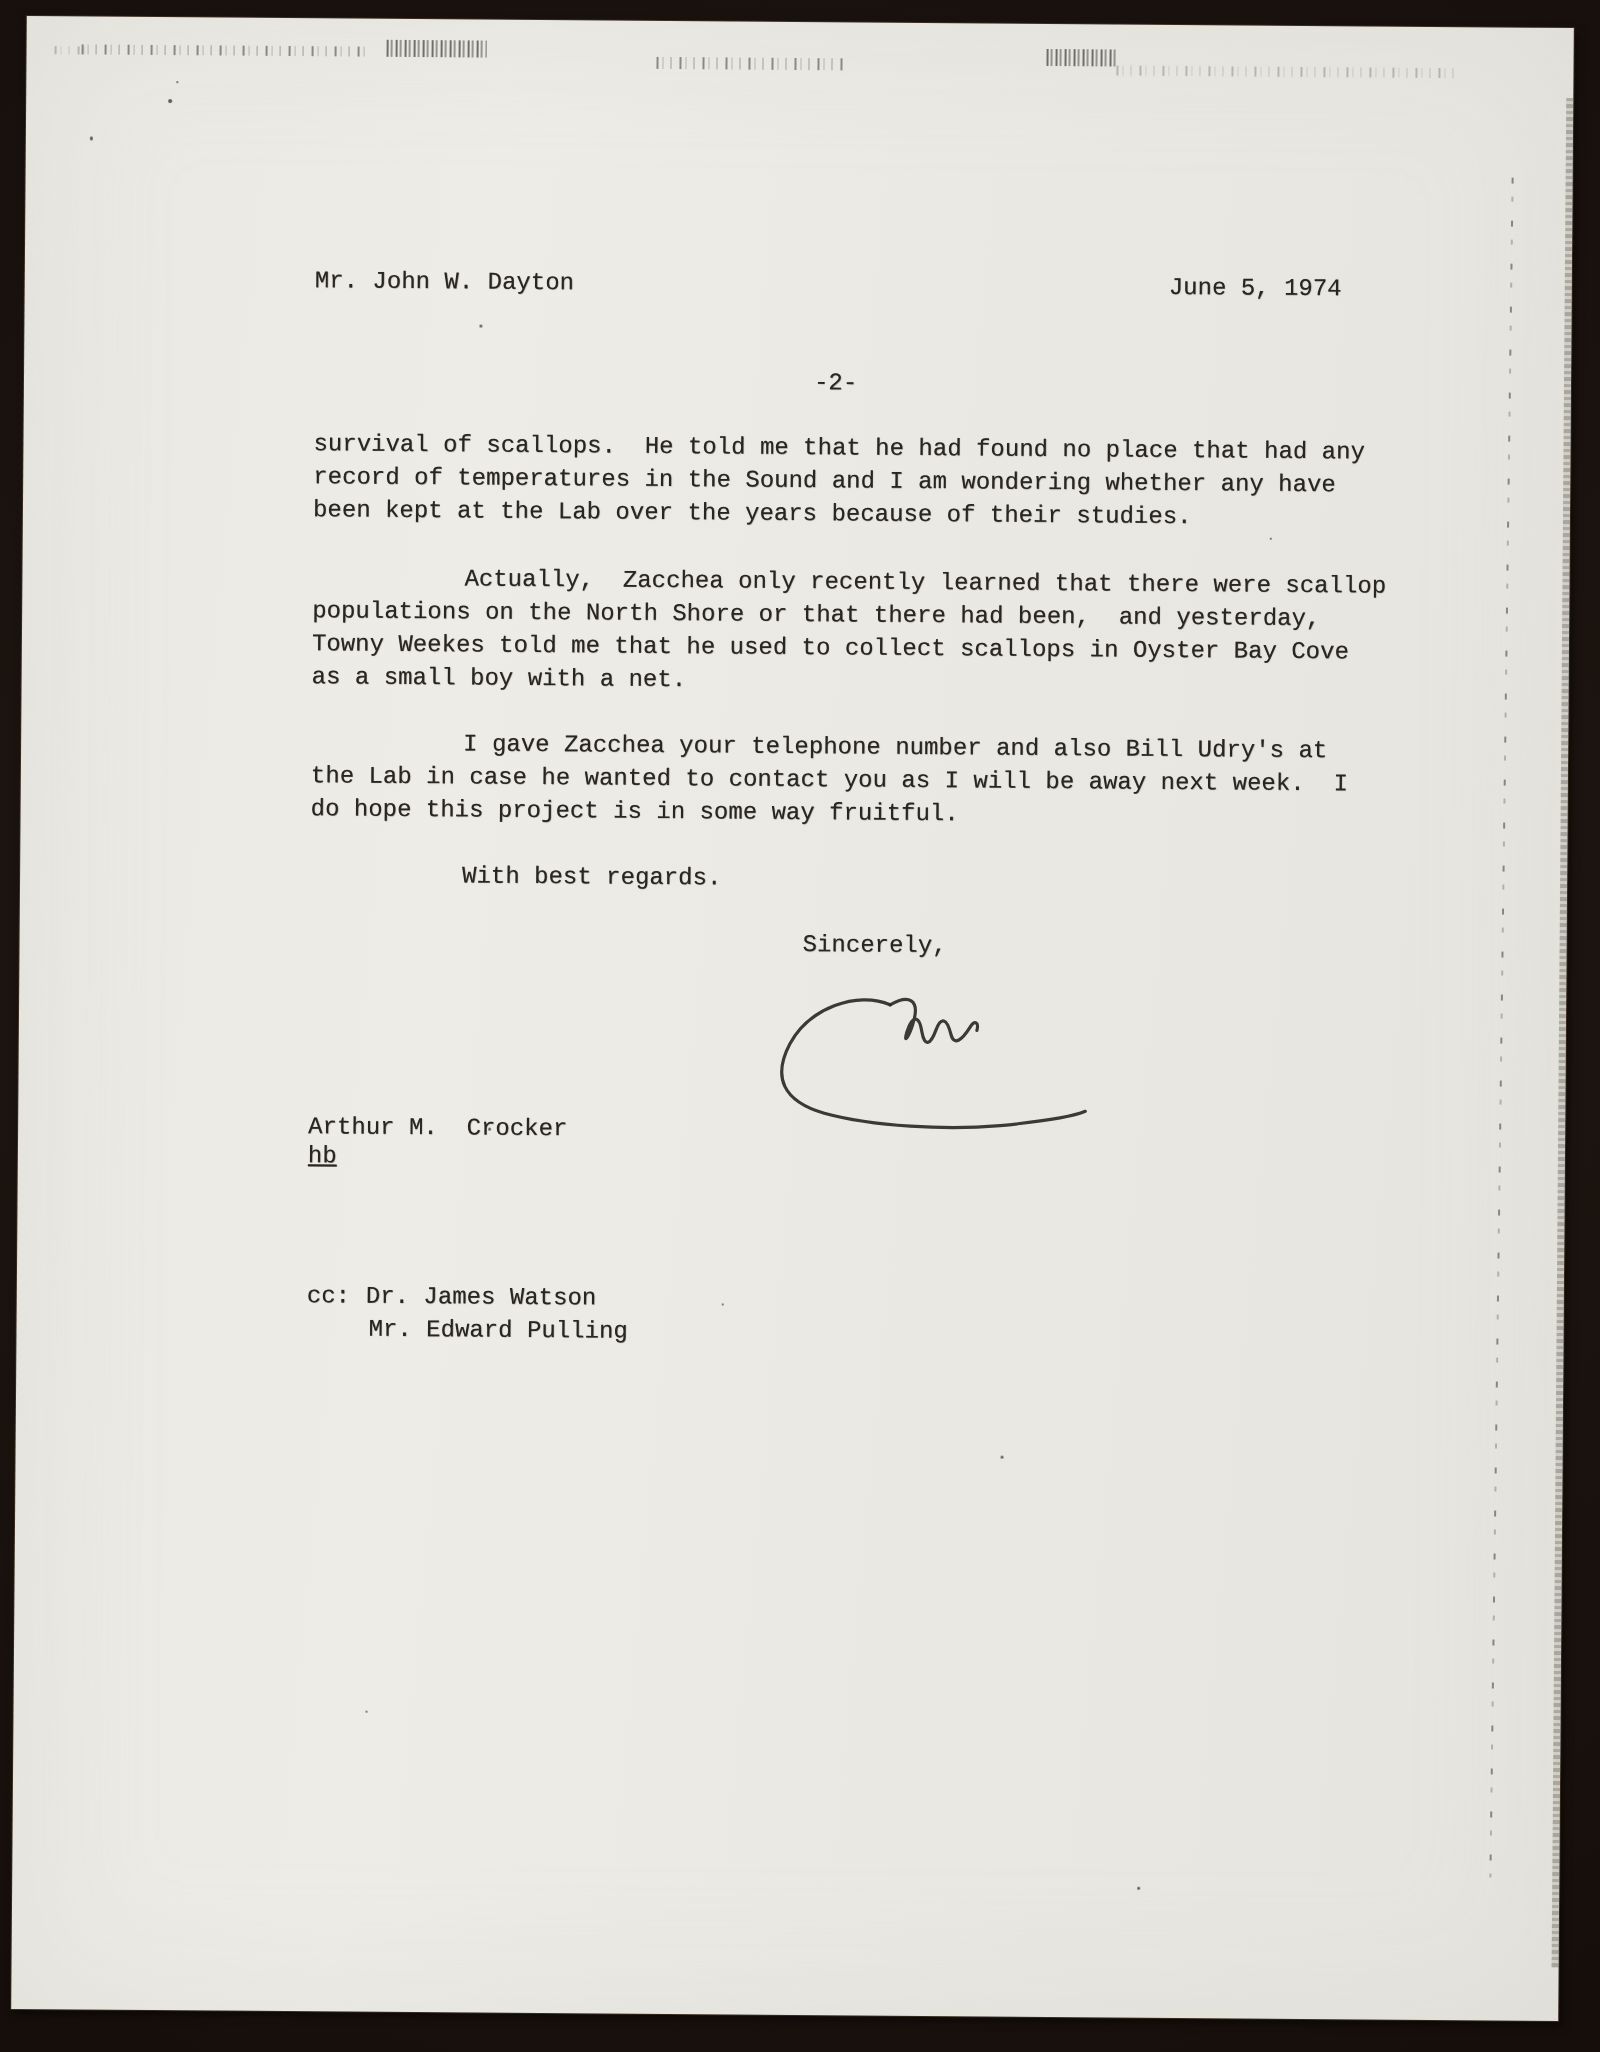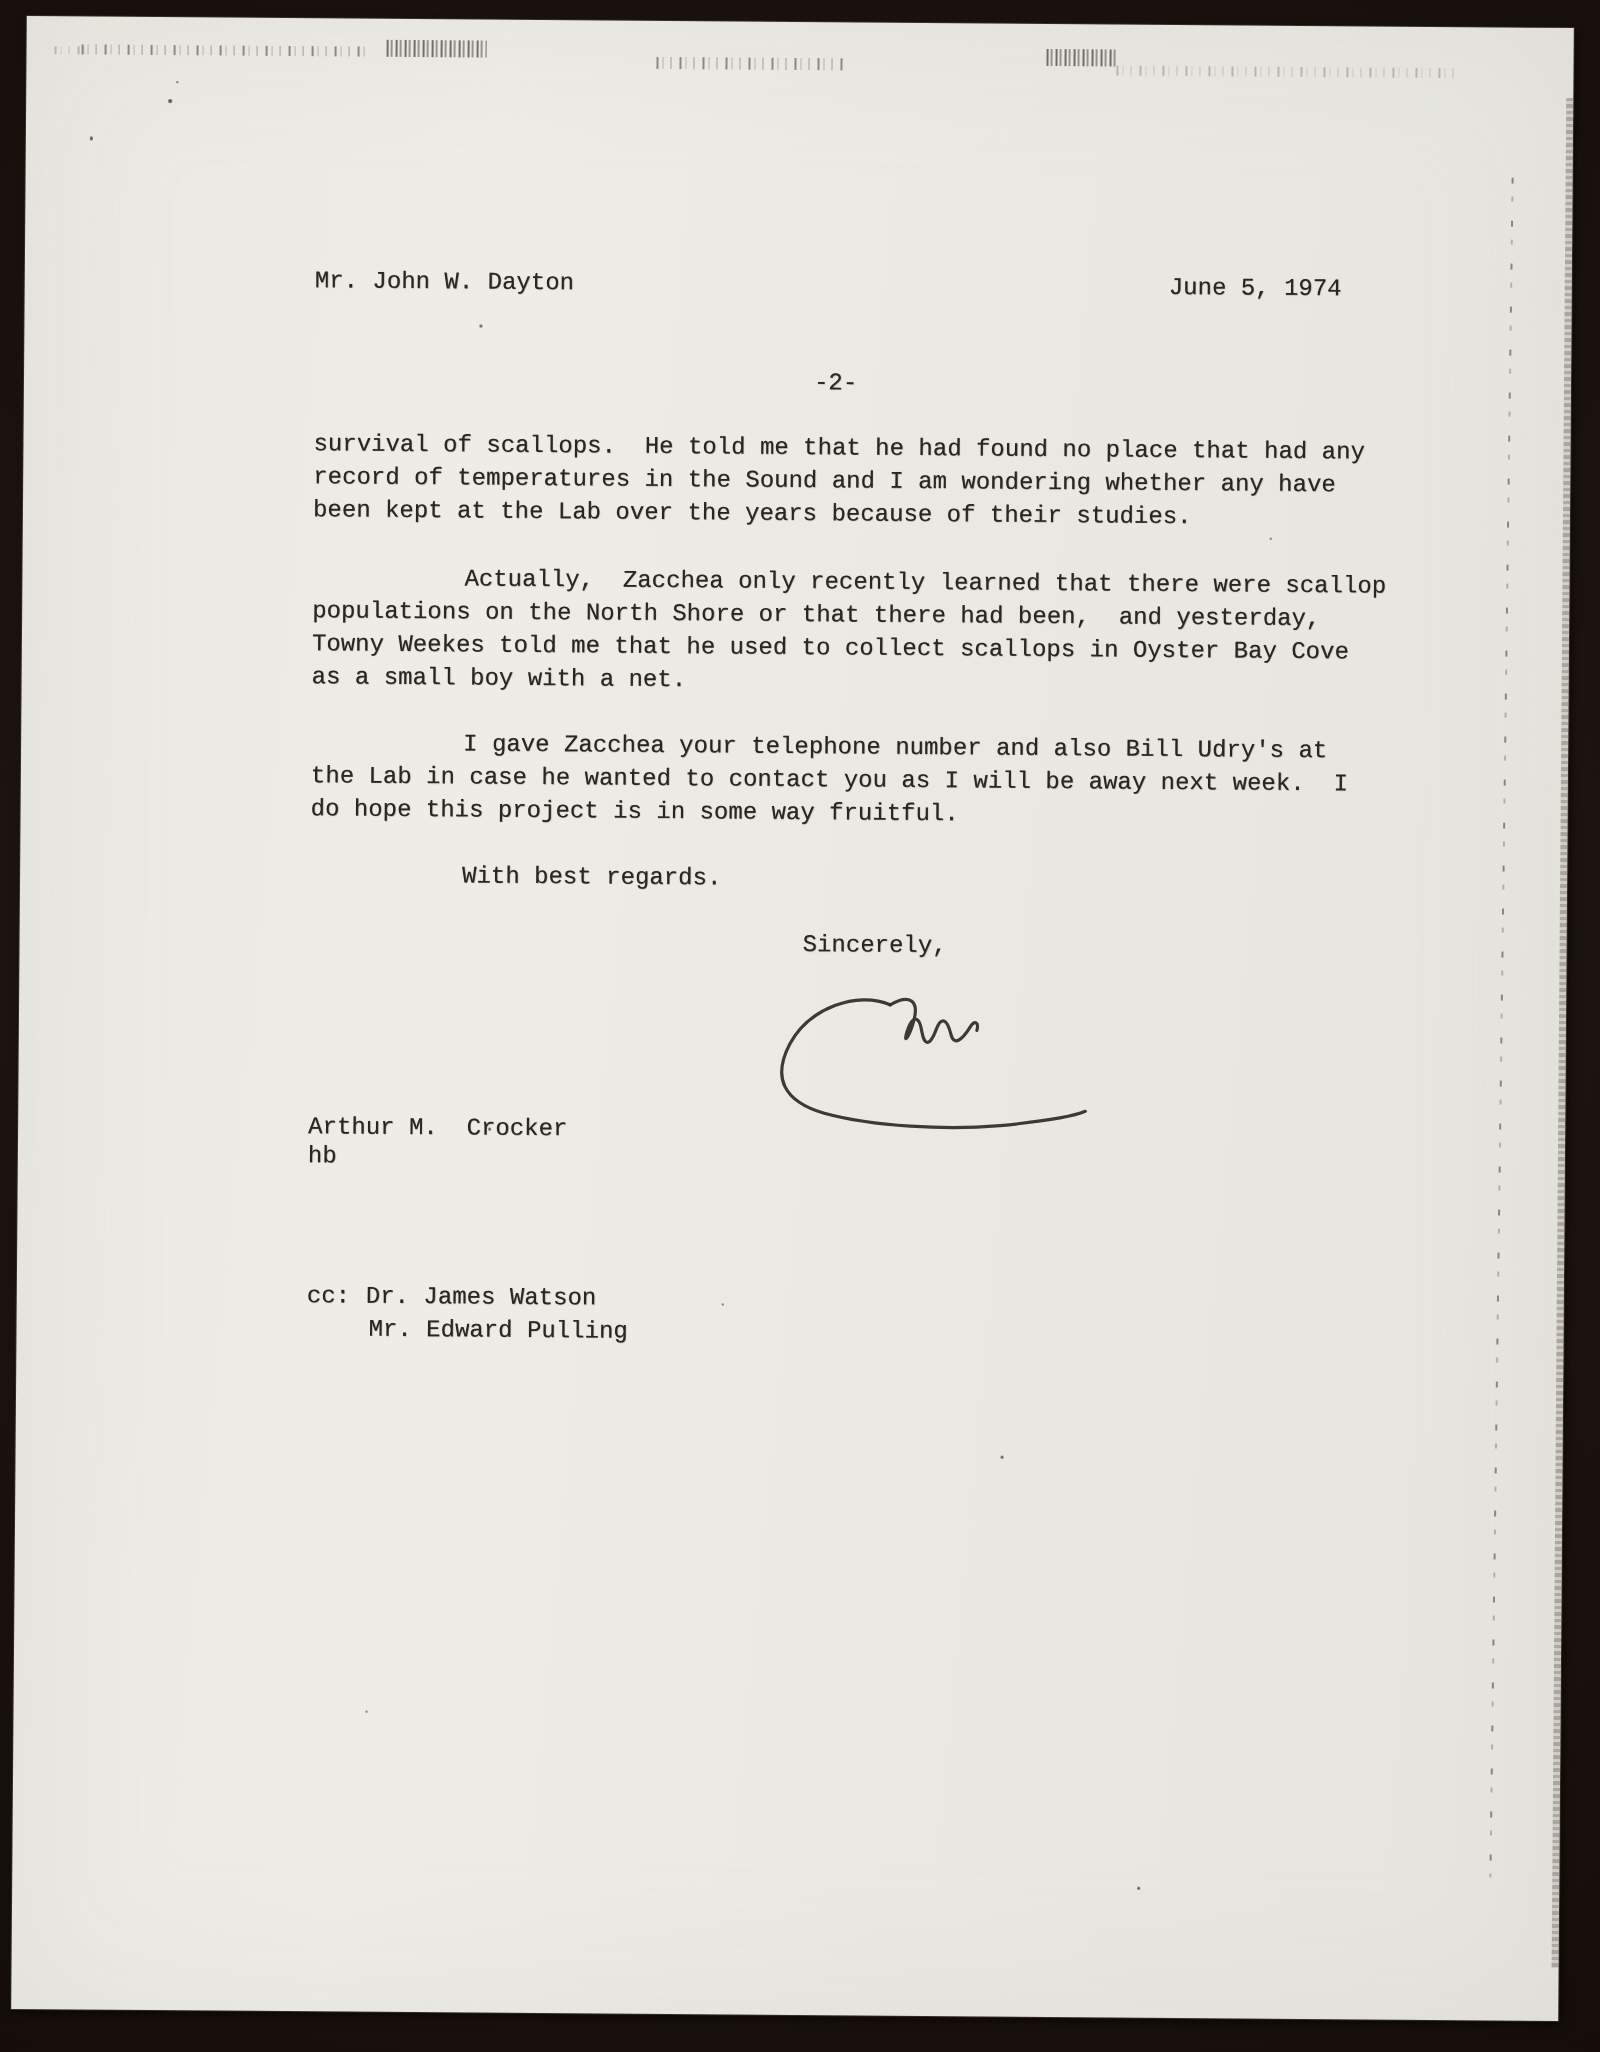--- a/index.html
+++ b/index.html
@@ -101,19 +101,19 @@
 
   <div class="line" style="left:442px;top:840px;">With best regards.</div>
   <div class="line" style="left:783px;top:906px;">Sincerely,</div>
 
   <svg class="sig" width="336" height="154" viewBox="0 0 336 154">
     <path d="M121,16 C88,2 40,20 21,56 C4,89 14,113 56,125 C105,138 178,141 232,136 C270,132 301,128 317,121"></path>
     <path d="M121,16 C140,5 150,11 145,31 C141,47 134,57 138,43 C143,27 150,25 153,43 C156,59 162,55 167,41 C172,27 178,29 182,45 C185,57 193,51 201,38 C206,30 210,33 208,41"></path>
   </svg>
 
   <div class="line" style="left:290px;top:1092px;">Arthur M.  Crocker</div>
-  <div class="line" style="left:290px;top:1121px;">hb</div>
+  <div class="line" style="left:290px;top:1121px;text-decoration:underline;">hb</div>
 
   <div class="line" style="left:290px;top:1261px;">cc:</div>
   <div class="line" style="left:349px;top:1261px;">Dr. James Watson</div>
   <div class="line" style="left:352px;top:1294px;">Mr. Edward Pulling</div>
 
 </div>
 
 </body></html>

